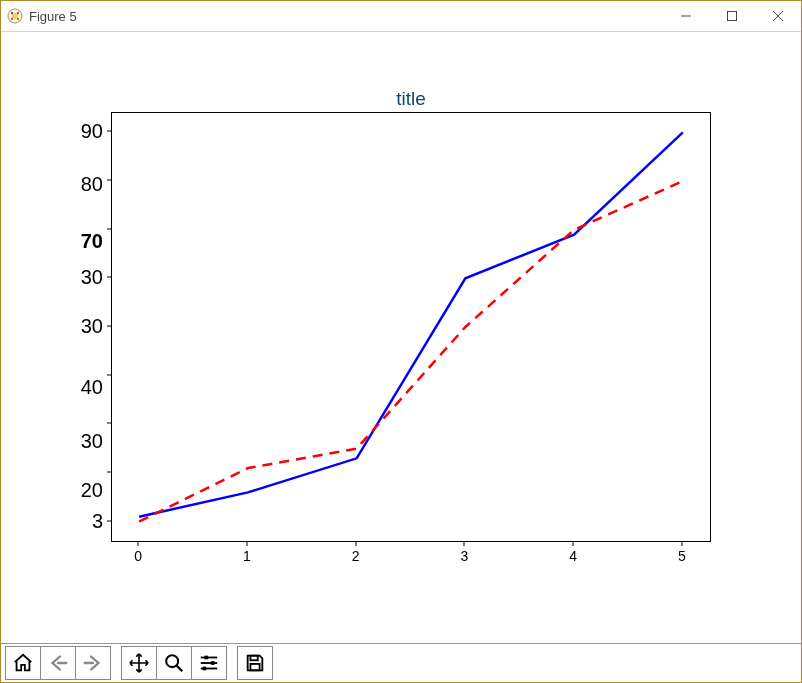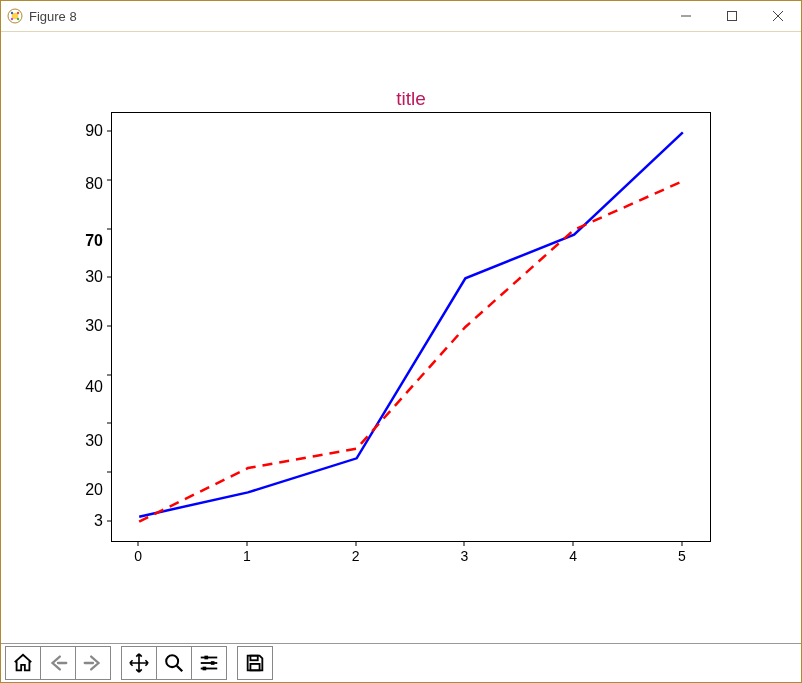--- a/index.html
+++ b/index.html
@@ -5,22 +5,22 @@
   html,body{margin:0;padding:0;font-family:"Segoe UI",Arial,sans-serif;background:#fff;}
   .window{width:802px;height:683px;border:1px solid #b08a2e;box-sizing:border-box;display:flex;flex-direction:column;}
   .titlebar{height:30px;display:flex;align-items:center;justify-content:space-between;border-bottom:1px solid #e0d6b8;background:#fff;}
   .titlebar-left{display:flex;align-items:center;gap:6px;padding-left:6px;color:#444;font-size:13px;}
   .titlebar-right{display:flex;align-items:center;height:100%;}
   .win-btn{width:46px;height:100%;display:flex;align-items:center;justify-content:center;color:#555;}
   .win-btn svg{display:block;}
   .app-icon{width:16px;height:16px;}
   .canvas-area{flex:1;position:relative;background:#fff;}
   .plot{position:absolute;left:110px;top:80px;width:600px;height:430px;border:1px solid #000;box-sizing:border-box;}
-  .chart-title{position:absolute;top:56px;left:110px;width:600px;text-align:center;font-size:19px;color:#be185d;}
-  .ytick{position:absolute;right:698px;width:40px;text-align:right;font-size:16px;color:#000;transform:translateY(-50%);}
+  .chart-title{position:absolute;top:56px;left:110px;width:600px;text-align:center;font-size:19px;color:#0c4a6e;}
+  .ytick{position:absolute;right:698px;width:40px;text-align:right;font-size:20px;color:#000;transform:translateY(-50%);}
   .ytick-mark{position:absolute;left:106px;width:4px;height:1px;background:#000;transform:translateY(-0.5px);}
   .xtick{position:absolute;top:516px;font-size:14px;color:#000;transform:translateX(-50%);}
   .xtick-mark{position:absolute;top:510px;width:1px;height:4px;background:#000;transform:translateX(-0.5px);}
   .toolbar{height:38px;border-top:1px solid #999;display:flex;align-items:center;background:#fff;padding:0 4px;gap:0;}
   .tool-group{display:flex;}
   .tool-btn{width:34px;height:32px;border:1px solid #888;margin-left:-1px;display:flex;align-items:center;justify-content:center;background:#fff;}
   .tool-group .tool-btn:first-child{margin-left:0;}
   .tool-gap{width:10px;}
   svg{overflow:visible;}
 </style>
@@ -32,21 +32,21 @@
   <div class="titlebar">
     <div class="titlebar-left">
       <svg class="app-icon" viewBox="0 0 16 16">
         <circle cx="8" cy="8" r="7" fill="#fff" stroke="#b08a2e" stroke-width="1"></circle>
         <circle cx="8" cy="8" r="3.3" fill="#ffd24a"></circle>
         <circle cx="5" cy="5" r="1.2" fill="#3161c9"></circle>
         <circle cx="11" cy="5" r="1.2" fill="#e24a4a"></circle>
         <circle cx="11" cy="11" r="1.2" fill="#47b04b"></circle>
         <circle cx="5" cy="11" r="1.2" fill="#c24ae2"></circle>
       </svg>
-      <span>Figure 8</span>
+      <span>Figure 5</span>
     </div>
     <div class="titlebar-right">
       <div class="win-btn">
         <svg width="10" height="10">
             <line x1="0" y1="5" x2="10" y2="5" stroke="#444" stroke-width="1"></line>
           </svg>
       </div>
       <div class="win-btn">
         <svg width="10" height="10">
             <rect x="0.5" y="0.5" width="9" height="9" fill="none" stroke="#444" stroke-width="1"></rect>

